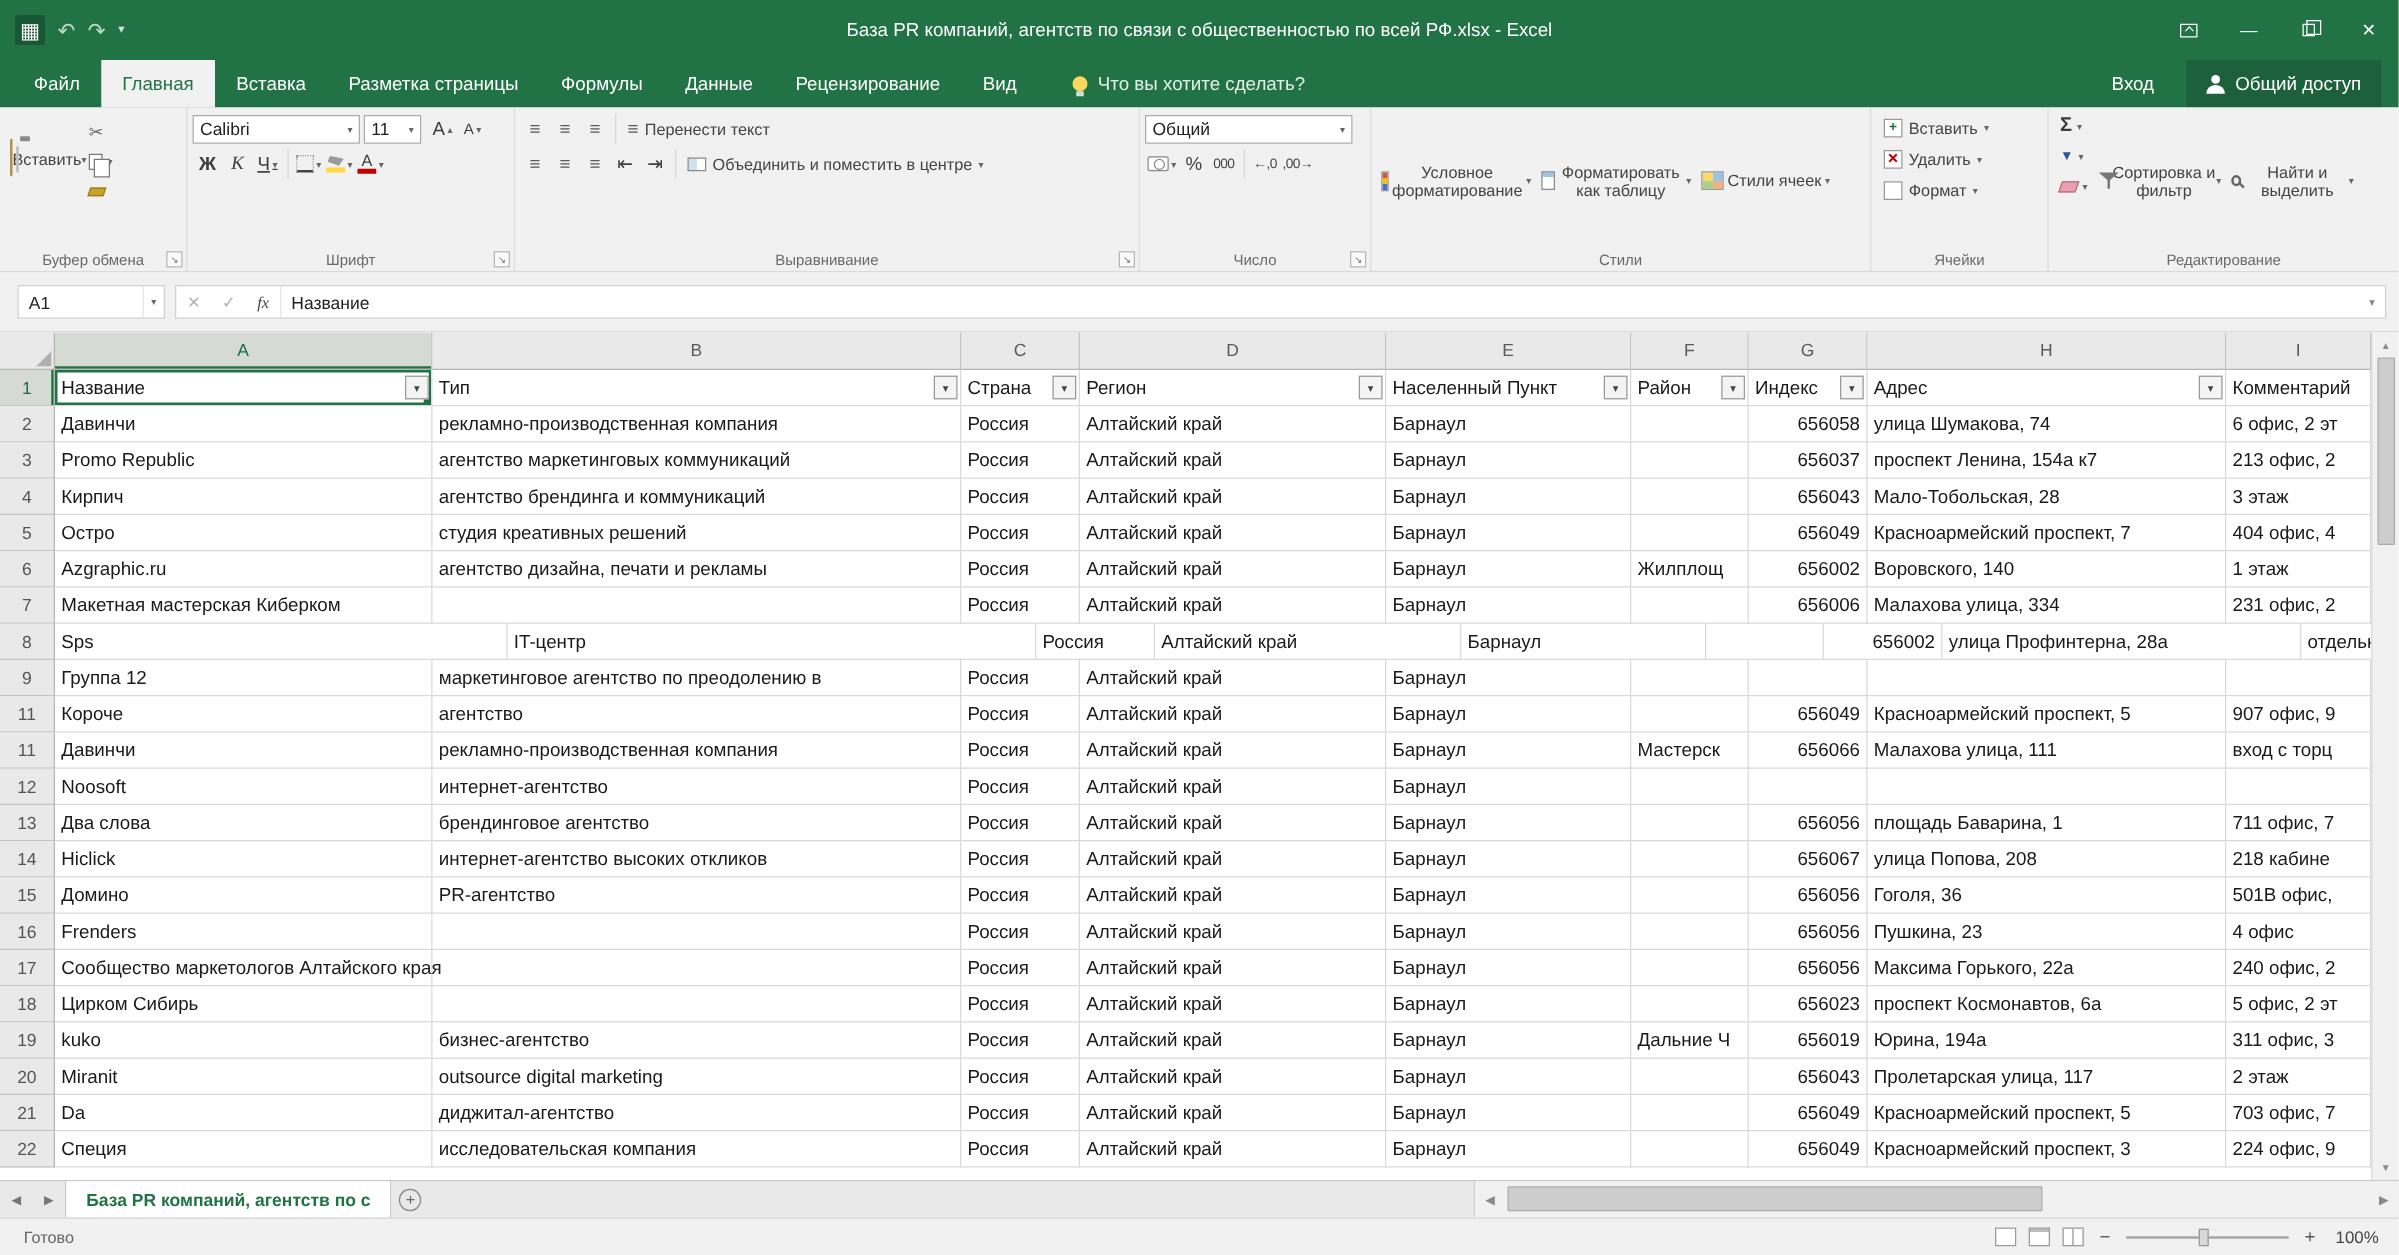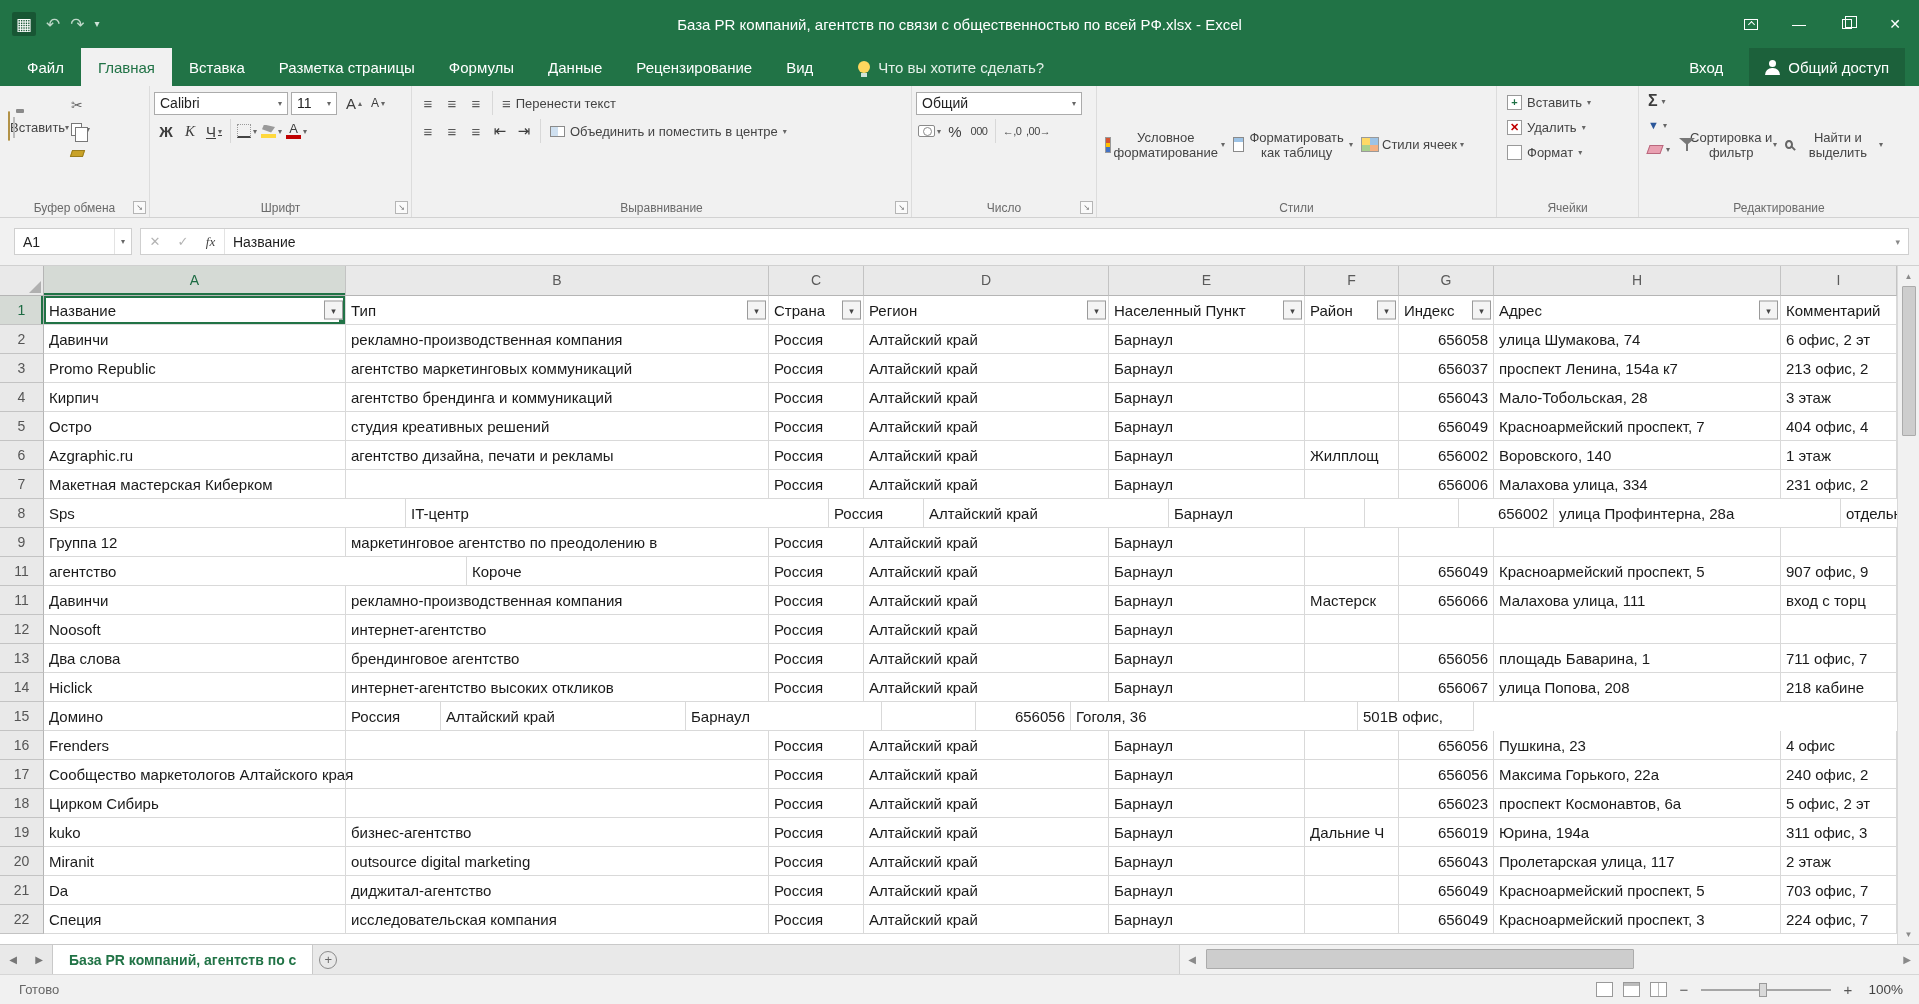--- a/index.html
+++ b/index.html
@@ -714,26 +714,26 @@
             </div>
             <div class="cell" style="width: 287px;">
               <span class="ctext"></span>
             </div>
             <div class="cell" style="width: 116px;">
               <span class="ctext"></span>
             </div>
           </div>
           <div class="grow">
             <div class="rhd">11</div>
+            <div class="cell" style="width: 302px;">
+              <span class="ctext">Короче</span>
+            </div>
             <div class="cell" style="width: 423px;">
               <span class="ctext">агентство</span>
             </div>
-            <div class="cell" style="width: 302px;">
-              <span class="ctext">Короче</span>
-            </div>
             <div class="cell" style="width: 95px;">
               <span class="ctext">Россия</span>
             </div>
             <div class="cell" style="width: 245px;">
               <span class="ctext">Алтайский край</span>
             </div>
             <div class="cell spill" style="width: 196px;">
               <span class="ctext">Барнаул</span>
             </div>
             <div class="cell" style="width: 94px;">
@@ -866,20 +866,23 @@
               <span class="ctext">улица Попова, 208</span>
             </div>
             <div class="cell" style="width: 116px;">
               <span class="ctext">218 кабине</span>
             </div>
           </div>
           <div class="grow">
             <div class="rhd">15</div>
             <div class="cell" style="width: 302px;">
               <span class="ctext">Домино</span>
+            </div>
+            <div class="cell" style="width: 423px;">
+              <span class="ctext">PR-агентство</span>
             </div>
             <div class="cell" style="width: 95px;">
               <span class="ctext">Россия</span>
             </div>
             <div class="cell" style="width: 245px;">
               <span class="ctext">Алтайский край</span>
             </div>
             <div class="cell spill" style="width: 196px;">
               <span class="ctext">Барнаул</span>
             </div>
@@ -1096,21 +1099,21 @@
             <div class="cell" style="width: 94px;">
               <span class="ctext"></span>
             </div>
             <div class="cell num" style="width: 95px;">
               <span class="ctext">656049</span>
             </div>
             <div class="cell" style="width: 287px;">
               <span class="ctext">Красноармейский проспект, 3</span>
             </div>
             <div class="cell" style="width: 116px;">
-              <span class="ctext">224 офис, 7</span>
+              <span class="ctext">224 офис, 9</span>
             </div>
           </div>
         </div>
     </div>
     <div class="vscroll">
       <div class="varrow">▲</div>
       <div class="vthumb"></div>
       <div class="vfill"></div>
       <div class="varrow">▼</div>
     </div>

